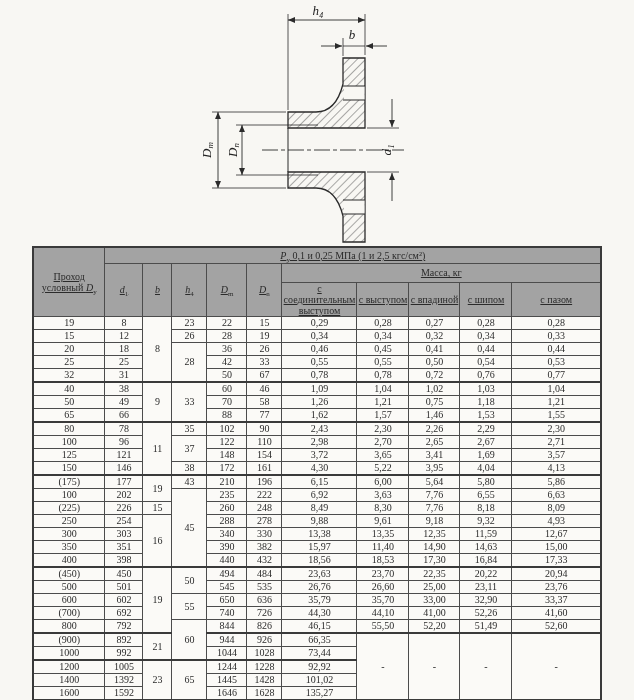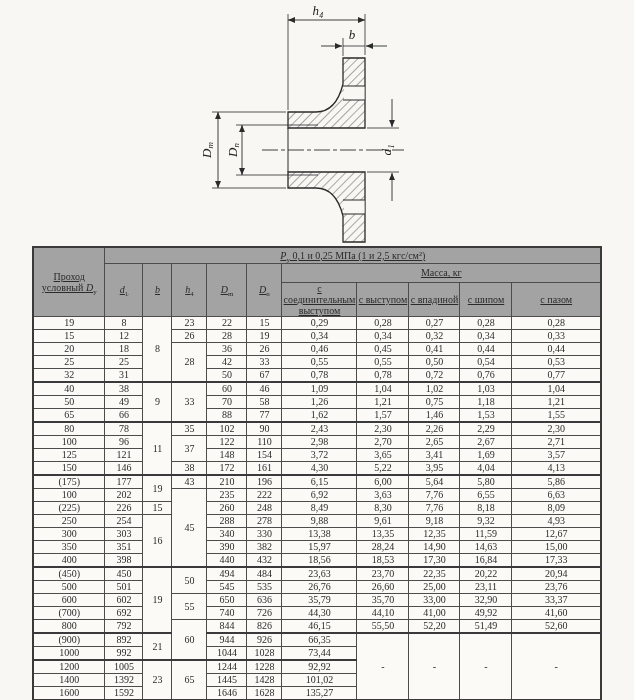--- a/index.html
+++ b/index.html
@@ -343,21 +343,21 @@
           <td>12,35</td>
           <td>11,59</td>
           <td>12,67</td>
         </tr>
         <tr>
           <td>350</td>
           <td>351</td>
           <td>390</td>
           <td>382</td>
           <td>15,97</td>
-          <td>28,24</td>
+          <td>11,40</td>
           <td>14,90</td>
           <td>14,63</td>
           <td>15,00</td>
         </tr>
         <tr>
           <td>400</td>
           <td>398</td>
           <td>440</td>
           <td>432</td>
           <td>18,56</td>
@@ -403,21 +403,21 @@
           <td>33,37</td>
         </tr>
         <tr>
           <td>(700)</td>
           <td>692</td>
           <td>740</td>
           <td>726</td>
           <td>44,30</td>
           <td>44,10</td>
           <td>41,00</td>
-          <td>49,92</td>
+          <td>52,26</td>
           <td>41,60</td>
         </tr>
         <tr>
           <td>800</td>
           <td>792</td>
           <td rowspan="3">60</td>
           <td>844</td>
           <td>826</td>
           <td>46,15</td>
           <td>55,50</td>

